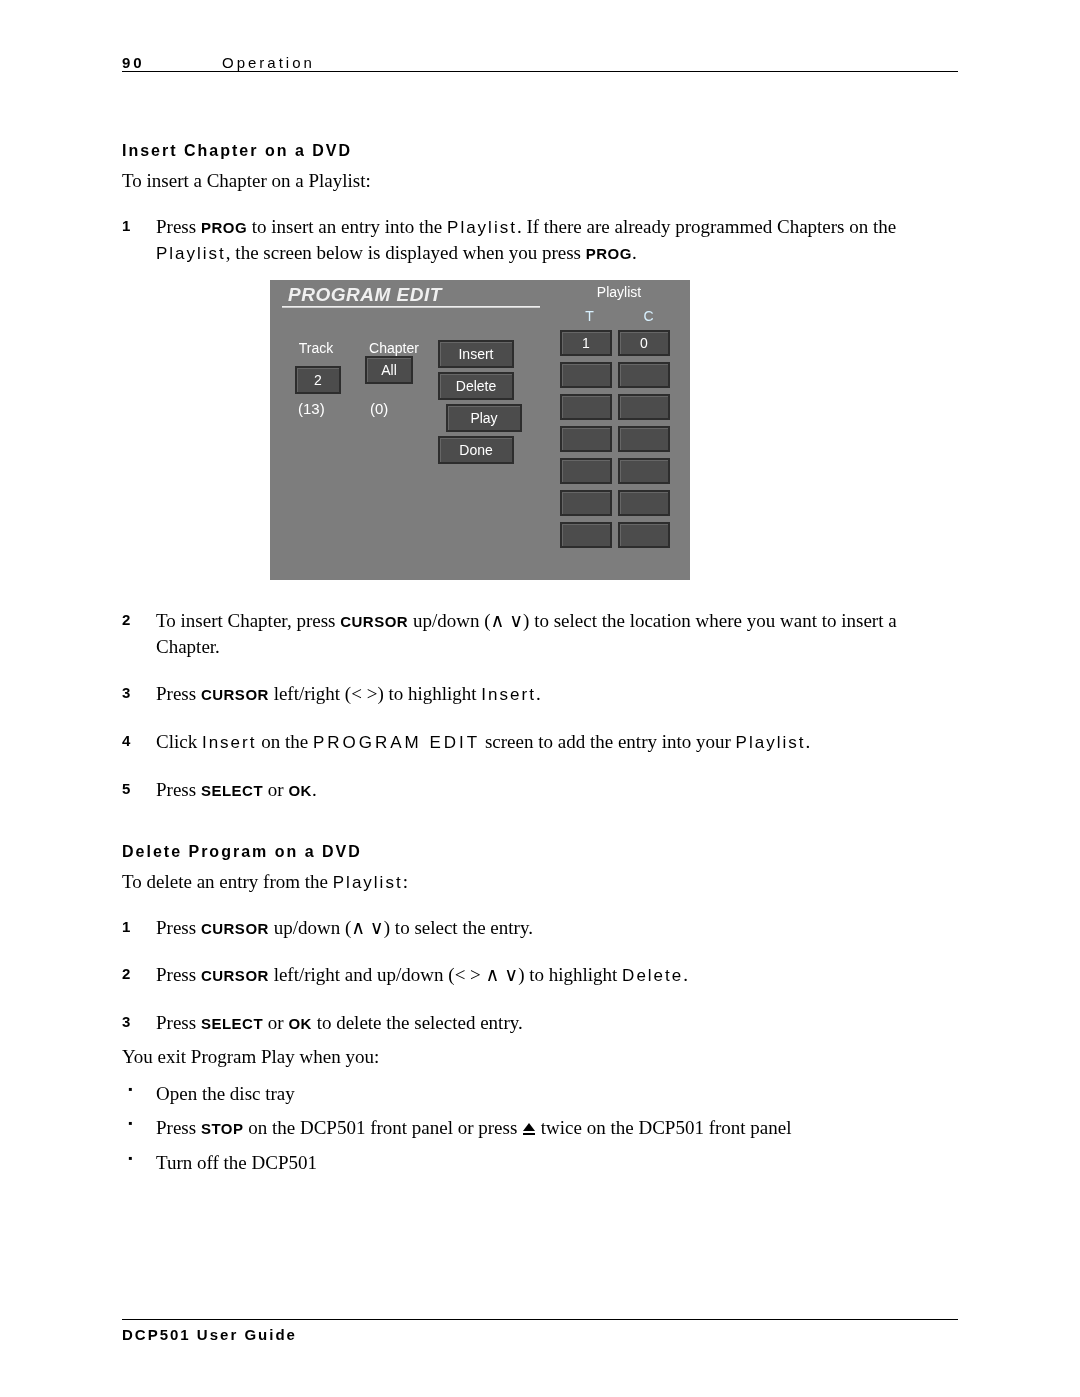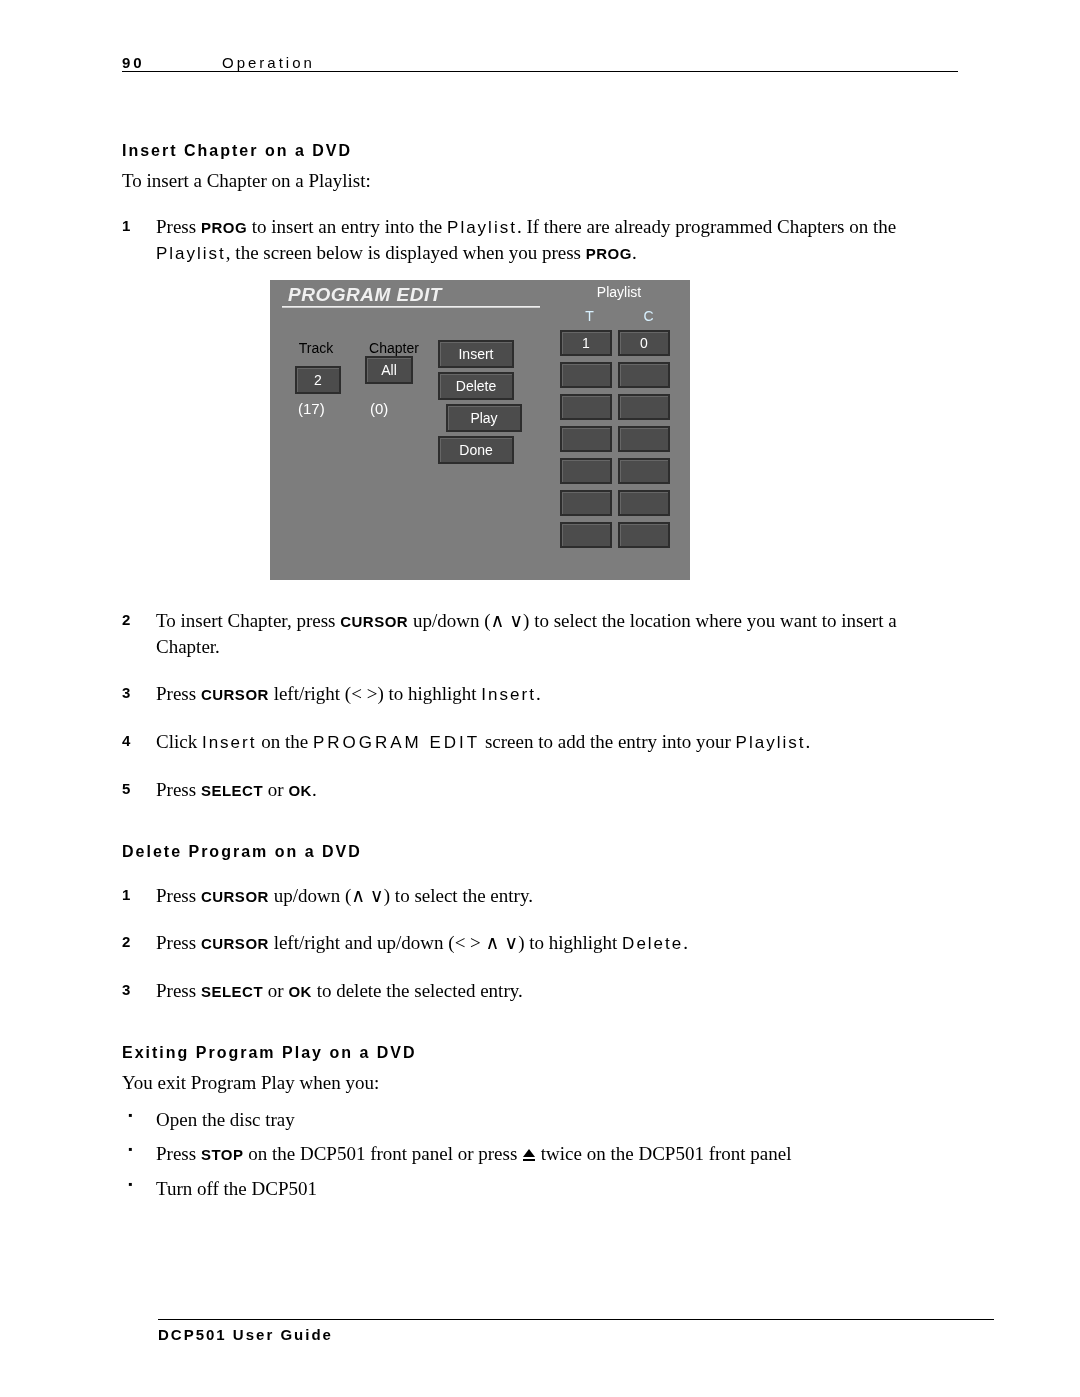--- a/index.html
+++ b/index.html
@@ -166,21 +166,21 @@
     color: #d8f1ff;
   }
   .tc-head span { flex: 1; text-align: center; }
 
   .labels {
     position: absolute;
     left: 18px; top: 60px;
     display: flex;
     gap: 22px;
     font-size: 14px;
-    color: #000000;
+    color: #ffffff;
   }
   .labels span { width: 56px; text-align: center; }
 
   .val-box, .action-btn, .plcell {
     background: #4c4c4c;
     border: 2px solid #2d2d2d;
     box-shadow: inset 1px 1px 0 rgba(255,255,255,.15);
     color: #fff;
     font-size: 14px;
     display: flex;
@@ -220,21 +220,20 @@
     position: absolute;
     left: 122px;
     bottom: 54px;
     border-top: 1.5px solid #000;
     width: 836px;
     padding-top: 6px;
     font-family: Arial, Helvetica, sans-serif;
     font-weight: bold;
     font-size: 15px;
     letter-spacing: 2px;
-    margin-left: 36px;
   }
 </style>
 </head>
 <body>
 
 <div class="page">
   <div class="top-rule">
     <span class="page-num">90</span>
     <span class="chapter">Operation</span>
   </div>
@@ -259,21 +258,21 @@
         <span>T</span>
         <span>C</span>
       </div>
 
       <div class="labels">
         <span>Track</span>
         <span>Chapter</span>
       </div>
       <div class="val-box track-box">2</div>
       <div class="val-box chap-box">All</div>
-      <div class="paren track">(17)</div>
+      <div class="paren track">(13)</div>
       <div class="paren chap">(0)</div>
 
       <div class="action-btn btn-insert">Insert</div>
       <div class="action-btn btn-delete">Delete</div>
       <div class="action-btn btn-play">Play</div>
       <div class="action-btn btn-done">Done</div>
 
       <div class="playlist-grid" id="playlist-grid">
           <div class="plrow">
             <div class="plcell">1</div>
@@ -316,33 +315,35 @@
     </li>
     <li>
       <span>Click </span><span class="osd">Insert</span><span> on the </span><span class="osd2">PROGRAM EDIT</span><span> screen to add the entry into your </span><span class="osd">Playlist</span><span>.</span>
     </li>
     <li>
       <span>Press </span><span class="smallcaps">SELECT</span><span> or </span><span class="smallcaps">OK</span><span>.</span>
     </li>
   </ol>
 
   <div class="section-head" style="margin-top:40px">Delete Program on a DVD</div>
+  <p class="intro">
+    <span>To delete an entry from the </span><span class="osd">Playlist</span><span>:</span>
+  </p>
   <ol class="steps">
     <li>
       <span>Press </span><span class="smallcaps">CURSOR</span><span> up/down (∧ ∨) to select the entry.</span>
     </li>
     <li>
       <span>Press </span><span class="smallcaps">CURSOR</span><span> left/right and up/down (&lt; &gt; ∧ ∨) to highlight </span><span class="osd">Delete</span><span>.</span>
     </li>
     <li>
       <span>Press </span><span class="smallcaps">SELECT</span><span> or </span><span class="smallcaps">OK</span><span> to delete the selected entry.</span>
     </li>
   </ol>
 
-  <div class="section-head" style="margin-top:40px">Exiting Program Play on a DVD</div>
   <p class="intro">You exit Program Play when you:</p>
   <ul class="bullets">
     <li>Open the disc tray</li>
     <li>
       <span>Press </span><span class="smallcaps">STOP</span><span> on the DCP501 front panel or press </span><span class="eject"><svg width="14" height="14" viewBox="0 0 14 14">
             <polygon points="7,1 13,9 1,9" fill="#000"></polygon>
             <rect x="1" y="11" width="12" height="2" fill="#000"></rect>
           </svg></span><span> twice on the DCP501 front panel</span>
     </li>
     <li>Turn off the DCP501</li>

